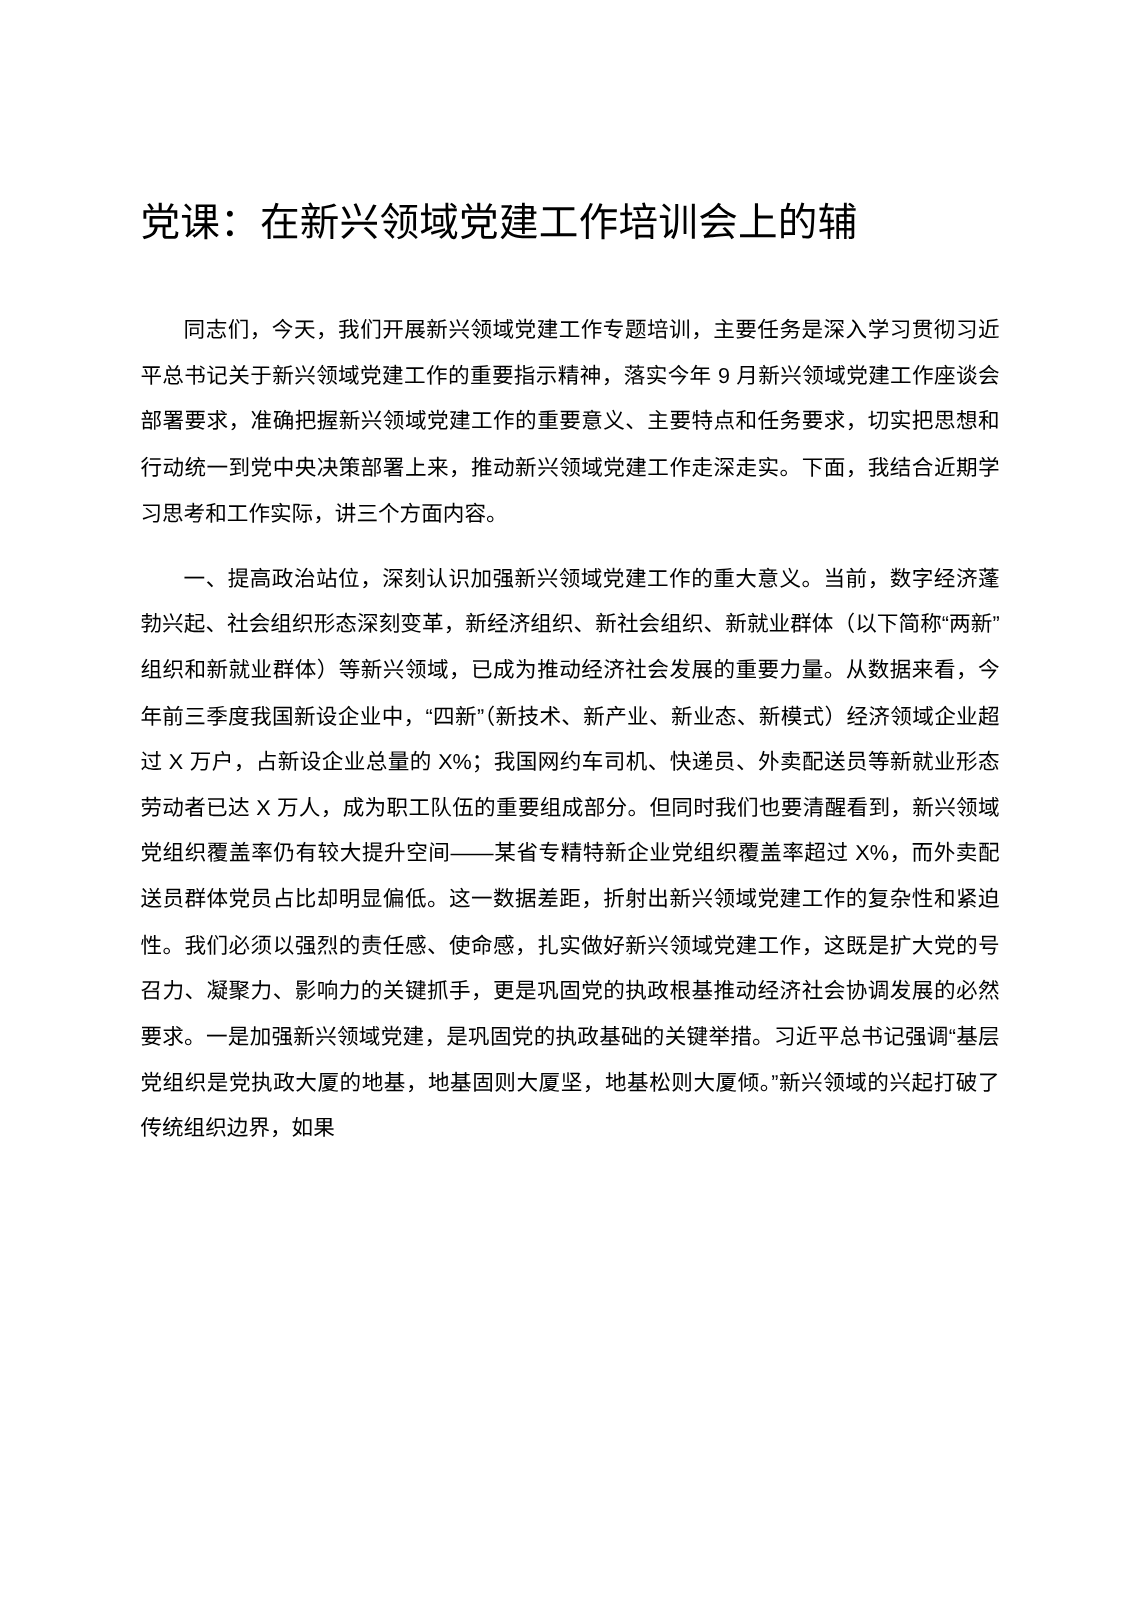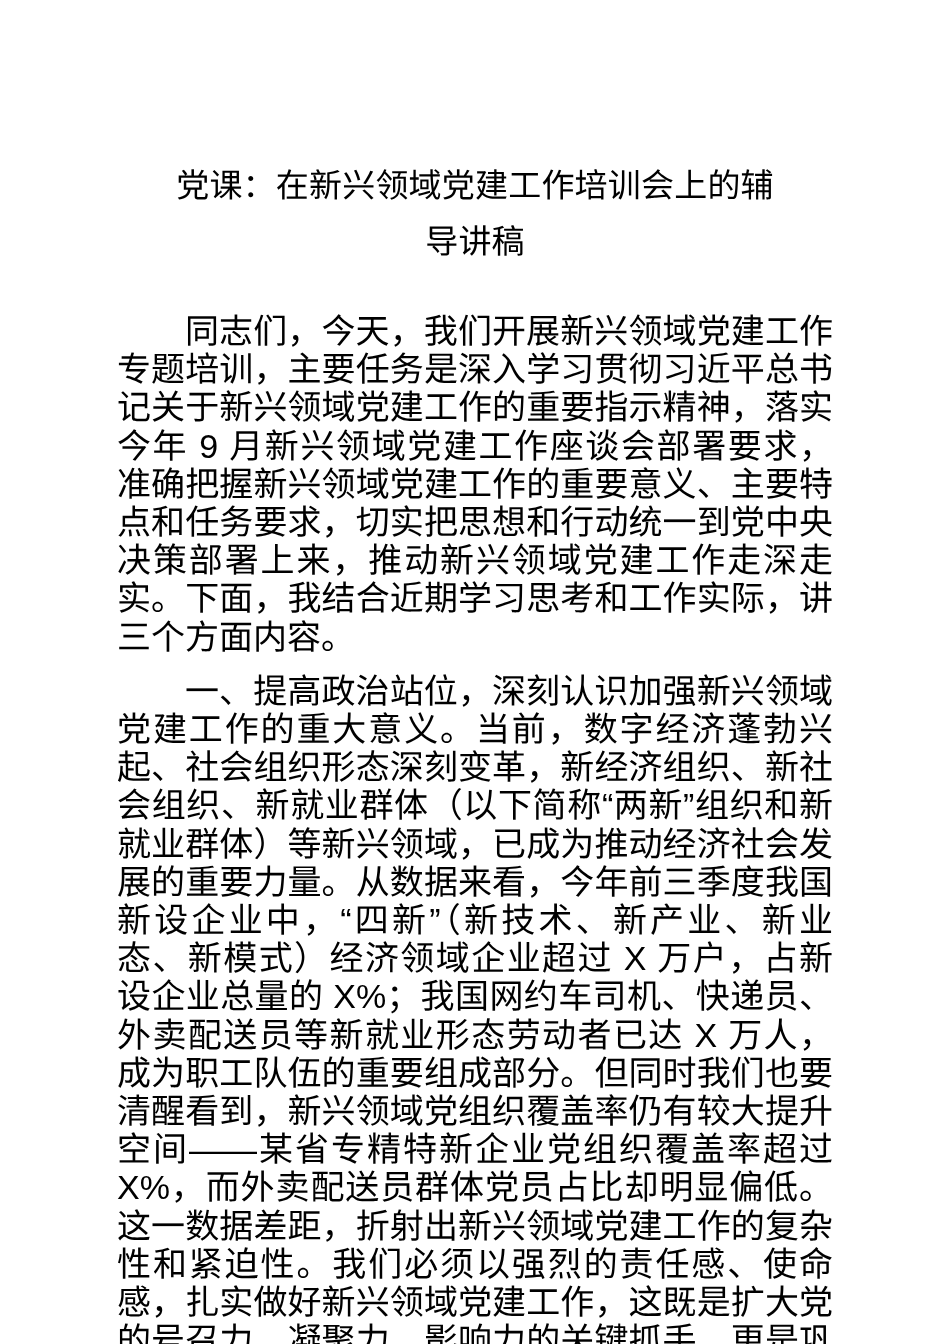--- a/index.html
+++ b/index.html
@@ -27,34 +27,34 @@
     position: absolute;
     left: 117px;
     top: 0;
     width: 716px;
   }
 
   .doc-title {
     font-size: 33px;
     line-height: 56px;
     font-weight: 400;
-    text-align: center;
+    text-align: left;
     margin: 0;
     padding-top: 158px;
     letter-spacing: 0.2px;
     color: #000000;
   }
 
   .body-block {
     margin-top: 42px;
   }
 
   p.para {
     margin: 0;
-    font-size: 34px;
+    font-size: 18px;
     line-height: 38.2px;
     text-align: justify;
     text-justify: inter-ideograph;
     text-indent: 2em;
     letter-spacing: 0px;
     color: #000000;
     word-break: break-all;
   }
 
   p.para + p.para {
@@ -63,21 +63,20 @@
 </style>
 </head>
 <body>
 
 <div class="page">
 
   <div class="doc-body">
 
     <h1 class="doc-title">
         <span style="display: block;">党课：在新兴领域党建工作培训会上的辅</span>
-        <span style="display: block;">导讲稿</span>
       </h1>
 
     <div class="body-block">
       <p class="para">同志们，今天，我们开展新兴领域党建工作专题培训，主要任务是深入学习贯彻习近平总书记关于新兴领域党建工作的重要指示精神，落实今年 9 月新兴领域党建工作座谈会部署要求，准确把握新兴领域党建工作的重要意义、主要特点和任务要求，切实把思想和行动统一到党中央决策部署上来，推动新兴领域党建工作走深走实。下面，我结合近期学习思考和工作实际，讲三个方面内容。</p>
       <p class="para">一、提高政治站位，深刻认识加强新兴领域党建工作的重大意义。当前，数字经济蓬勃兴起、社会组织形态深刻变革，新经济组织、新社会组织、新就业群体（以下简称“两新”组织和新就业群体）等新兴领域，已成为推动经济社会发展的重要力量。从数据来看，今年前三季度我国新设企业中，“四新”（新技术、新产业、新业态、新模式）经济领域企业超过 X 万户，占新设企业总量的 X%；我国网约车司机、快递员、外卖配送员等新就业形态劳动者已达 X 万人，成为职工队伍的重要组成部分。但同时我们也要清醒看到，新兴领域党组织覆盖率仍有较大提升空间——某省专精特新企业党组织覆盖率超过 X%，而外卖配送员群体党员占比却明显偏低。这一数据差距，折射出新兴领域党建工作的复杂性和紧迫性。我们必须以强烈的责任感、使命感，扎实做好新兴领域党建工作，这既是扩大党的号召力、凝聚力、影响力的关键抓手，更是巩固党的执政根基推动经济社会协调发展的必然要求。一是加强新兴领域党建，是巩固党的执政基础的关键举措。习近平总书记强调“基层党组织是党执政大厦的地基，地基固则大厦坚，地基松则大厦倾。”新兴领域的兴起打破了传统组织边界，如果</p>
     </div>
 
   </div>
 
 </div>

